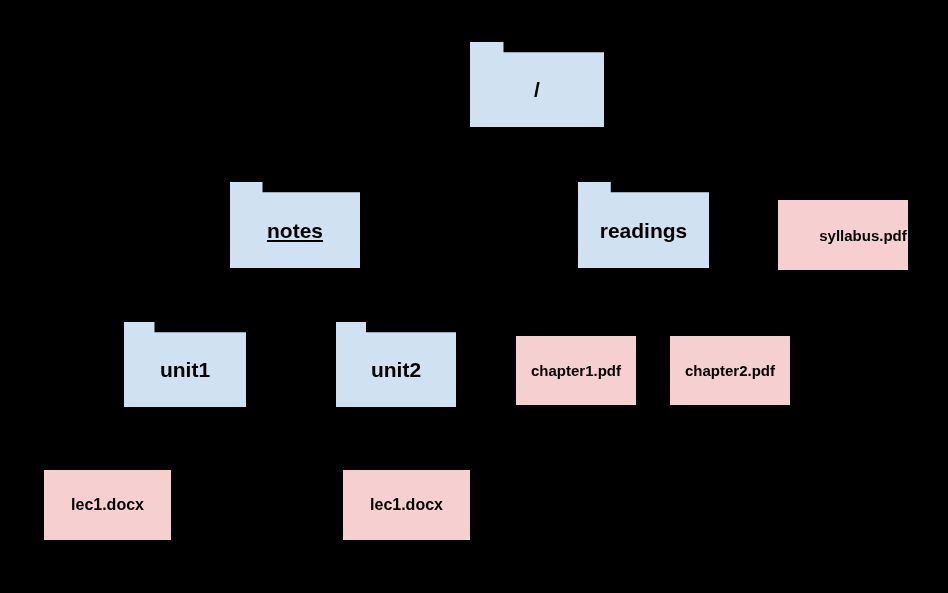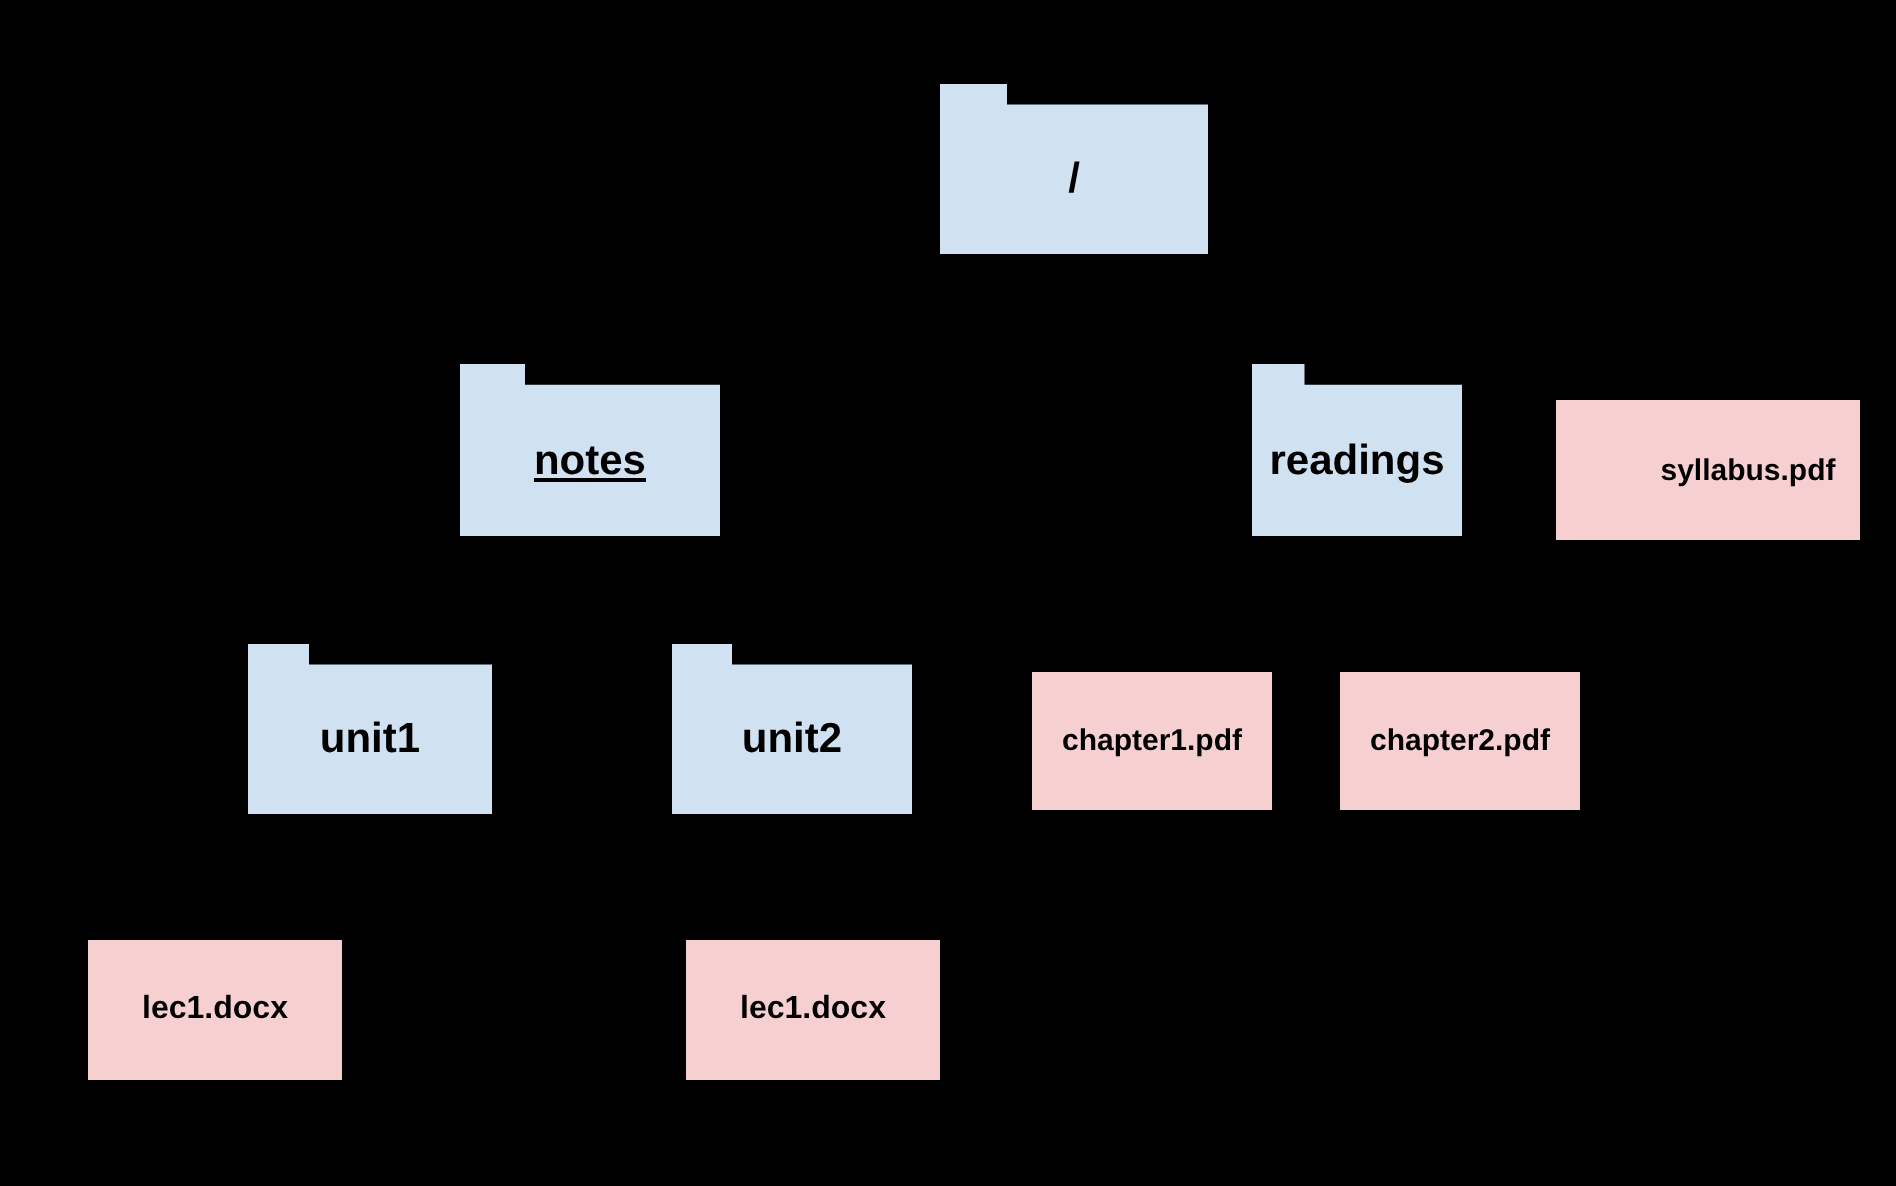--- a/index.html
+++ b/index.html
@@ -65,24 +65,24 @@
 </head>
 <body>
 
 <div id="canvas">
     <div class="node folder" style="left: 470px; top: 42px; width: 134px; height: 85px;">
       <span class="label fs-lg">/</span>
     </div>
     <div class="node folder" style="left: 230px; top: 182px; width: 130px; height: 86px; text-decoration: underline;">
       <span class="label fs-lg">notes</span>
     </div>
-    <div class="node folder" style="left: 578px; top: 182px; width: 105px; height: 86px; margin-left: 48px;">
+    <div class="node folder" style="left: 578px; top: 182px; width: 131px; height: 86px;">
       <span class="label fs-lg">readings</span>
     </div>
-    <div class="node file" style="left: 778px; top: 200px; width: 152px; height: 70px; padding-left: 40px;">
+    <div class="node file" style="left: 778px; top: 200px; width: 130px; height: 70px; padding-left: 40px;">
       <span class="label fs-sm">syllabus.pdf</span>
     </div>
     <div class="node folder" style="left: 124px; top: 322px; width: 122px; height: 85px;">
       <span class="label fs-lg">unit1</span>
     </div>
     <div class="node folder" style="left: 336px; top: 322px; width: 120px; height: 85px;">
       <span class="label fs-lg">unit2</span>
     </div>
     <div class="node file" style="left: 516px; top: 336px; width: 120px; height: 69px;">
       <span class="label fs-sm">chapter1.pdf</span>

